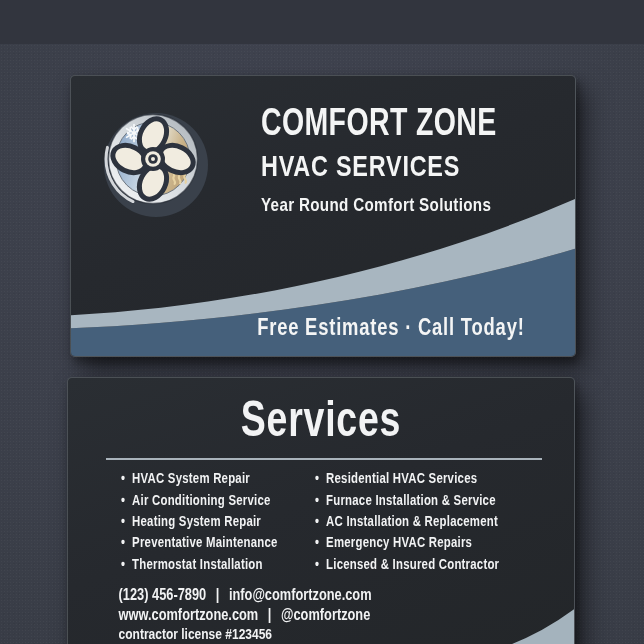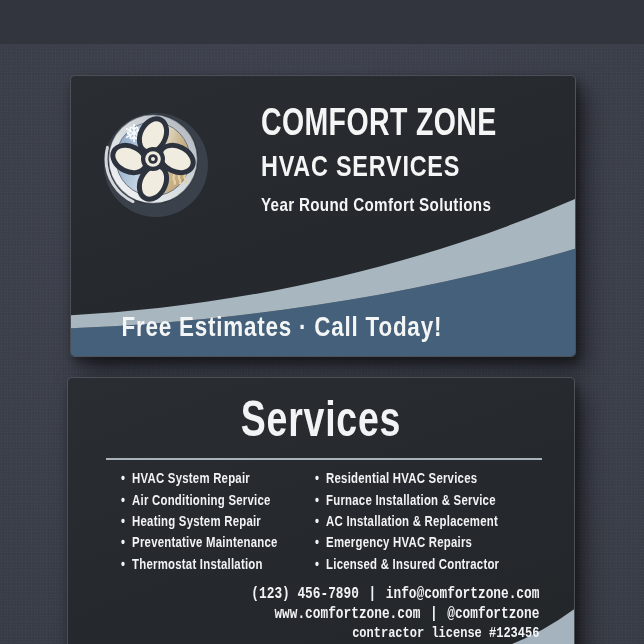--- a/index.html
+++ b/index.html
@@ -29,37 +29,37 @@
   .cond-c{transform:scaleX(.8);transform-origin:50% 50%;white-space:nowrap;}
 
   
   .front-text{position:absolute;left:190px;top:26px;color:#f4f5f5;}
   .company-name{font-size:38px;line-height:40px;font-weight:bold;letter-spacing:.5px;transform:scaleX(.75);transform-origin:0 50%;white-space:nowrap;}
   .company-type{font-size:30px;line-height:32px;font-weight:bold;letter-spacing:1px;margin-top:8px;transform:scaleX(.78);transform-origin:0 50%;white-space:nowrap;}
   .tagline{font-size:19px;line-height:22px;font-weight:600;letter-spacing:.4px;margin-top:12px;transform:scaleX(.8);transform-origin:0 50%;white-space:nowrap;}
 
   .wave-svg{position:absolute;left:0;top:0;width:100%;height:100%;display:block;}
   .banner{
-    position:absolute;left:0;top:238px;width:100%;text-align:left;
-    color:#f4f5f5;font-size:28px;line-height:26px;font-weight:bold;letter-spacing:1px;
+    position:absolute;left:0;top:238px;width:100%;text-align:right;
+    color:#f4f5f5;font-size:23px;line-height:26px;font-weight:bold;letter-spacing:1px;
   }
 
   
   .services-title{
     position:absolute;left:0;top:14px;width:100%;text-align:center;color:#f2f3f4;
     font-size:50px;line-height:54px;font-weight:bold;letter-spacing:1px;
     transform:scaleX(.75);transform-origin:50% 50%;
   }
   .divider{position:absolute;left:38px;top:80px;width:436px;height:2px;background:#a9b3bb;}
   .svc-col{position:absolute;top:89px;margin:0;padding:0;list-style:none;color:#f2f3f4;}
   .svc-col-left{left:53px;}
   .svc-col-right{left:247px;}
   .svc{display:flex;align-items:center;height:21.4px;font-size:15px;font-weight:bold;letter-spacing:.3px;}
   .svc .dot{font-size:15px;margin-right:9px;}
-  .contact{position:absolute;left:16px;top:207px;width:100%;text-align:right;color:#f2f3f4;font-weight:bold;font-family:Liberation Mono, monospace;}
+  .contact{position:absolute;left:0;top:207px;width:100%;text-align:left;color:#f2f3f4;font-weight:bold;}
   .contact-line{font-size:16px;line-height:19.5px;}
   .contact-line .sep{margin:0 12px;}
   .license-line{font-size:15px;line-height:19.5px;}
   .wedge-svg{position:absolute;left:0;bottom:0;width:100%;height:100%;display:block;}
 </style>
 </head>
 <body>
 
 <div class="stage">
 

